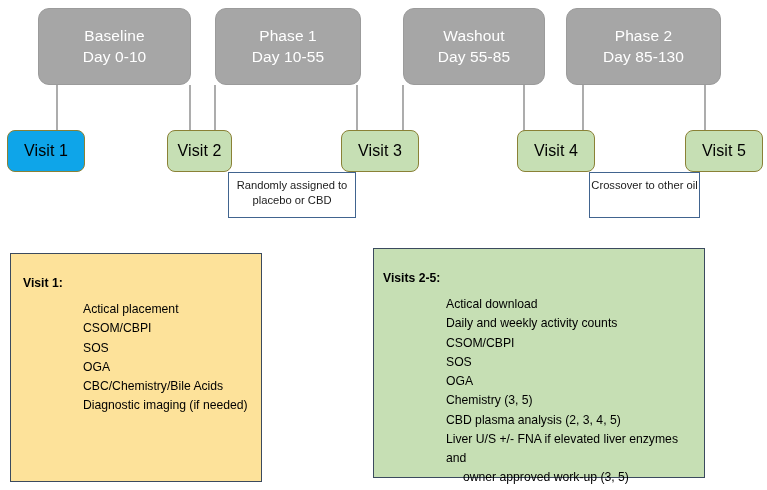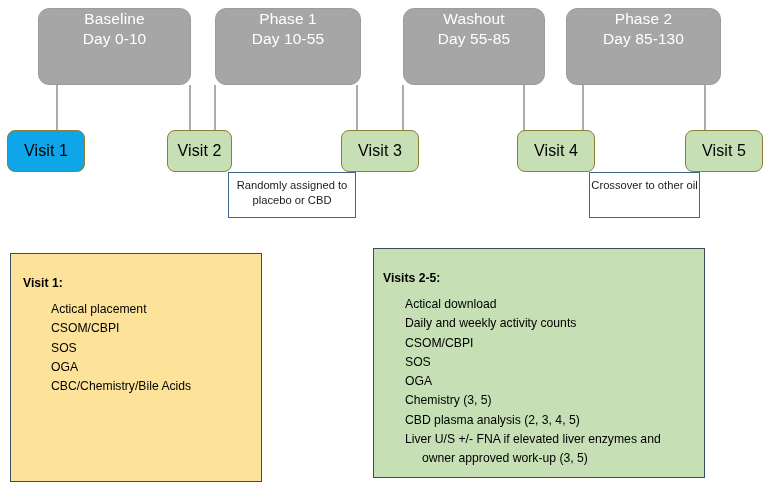--- a/index.html
+++ b/index.html
@@ -36,21 +36,21 @@
   .phase-box {
     position: absolute;
     box-sizing: border-box;
     background: #a6a6a6;
     border: 1px solid #9b9b9b;
     border-radius: 11px;
     color: #ffffff;
     display: flex;
     flex-direction: column;
     align-items: center;
-    justify-content: flex-start;
+    justify-content: center;
     line-height: 1.30;
     font-size: 15.5px;
     text-align: center;
     letter-spacing: .1px;
   }
   .phase-box .ln2 { }
 
   
   .visit-box {
     position: absolute;
@@ -106,22 +106,23 @@
   .panel-list {
     list-style: none;
     margin: 0;
     padding: 0 6px 0 40px;
   }
   .panel-list li {
     font-size: 12.2px;
     color: #000000;
     line-height: 1.58;
     white-space: pre-wrap;
-  }
-  .panel.green .panel-list { padding-left: 31px; }
+    margin-left: 32px;
+  }
+  .panel.green .panel-list { padding-left: 40px; }
   .panel.green .panel-title { margin-left: 9px; }
 </style>
 </head>
 <body>
 
 <div id="diagram">
 
   <svg id="connectors" viewBox="0 0 767 490" width="767" height="490">
     <g stroke="#808080" stroke-width="1.3" fill="none">
 
@@ -192,20 +193,21 @@
   </div>
 
   <div class="panel gold" style="left:10px; top:253px; width:252px; height:229px;">
     <div class="panel-title">Visit 1:</div>
     <ul class="panel-list">
       <li>Actical placement</li>
       <li>CSOM/CBPI</li>
       <li>SOS</li>
       <li>OGA</li>
       <li>CBC/Chemistry/Bile Acids</li>
+      <li>Diagnostic imaging (if needed)</li>
     </ul>
   </div>
 
   <div class="panel green" style="left:373px; top:248px; width:332px; height:230px;">
     <div class="panel-title">Visits 2-5:</div>
     <ul class="panel-list">
       <li>Actical download</li>
       <li>Daily and weekly activity counts</li>
       <li>CSOM/CBPI</li>
       <li>SOS</li>

